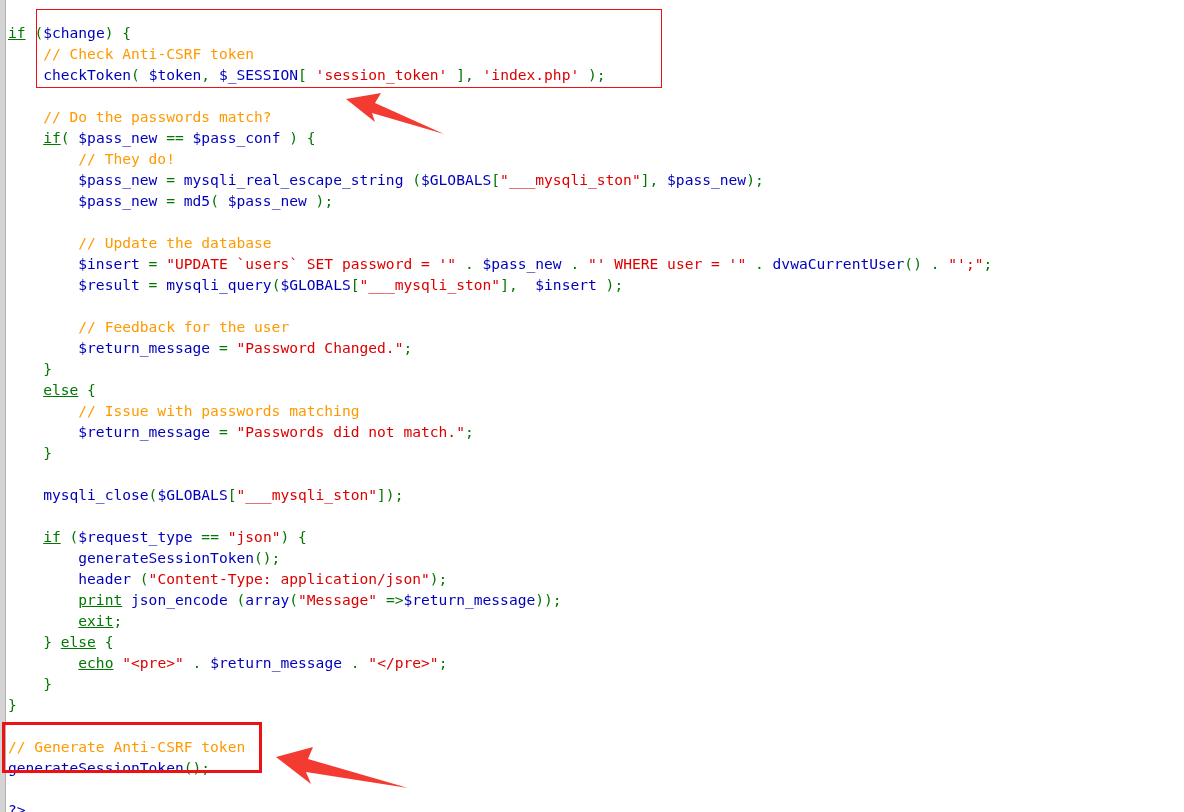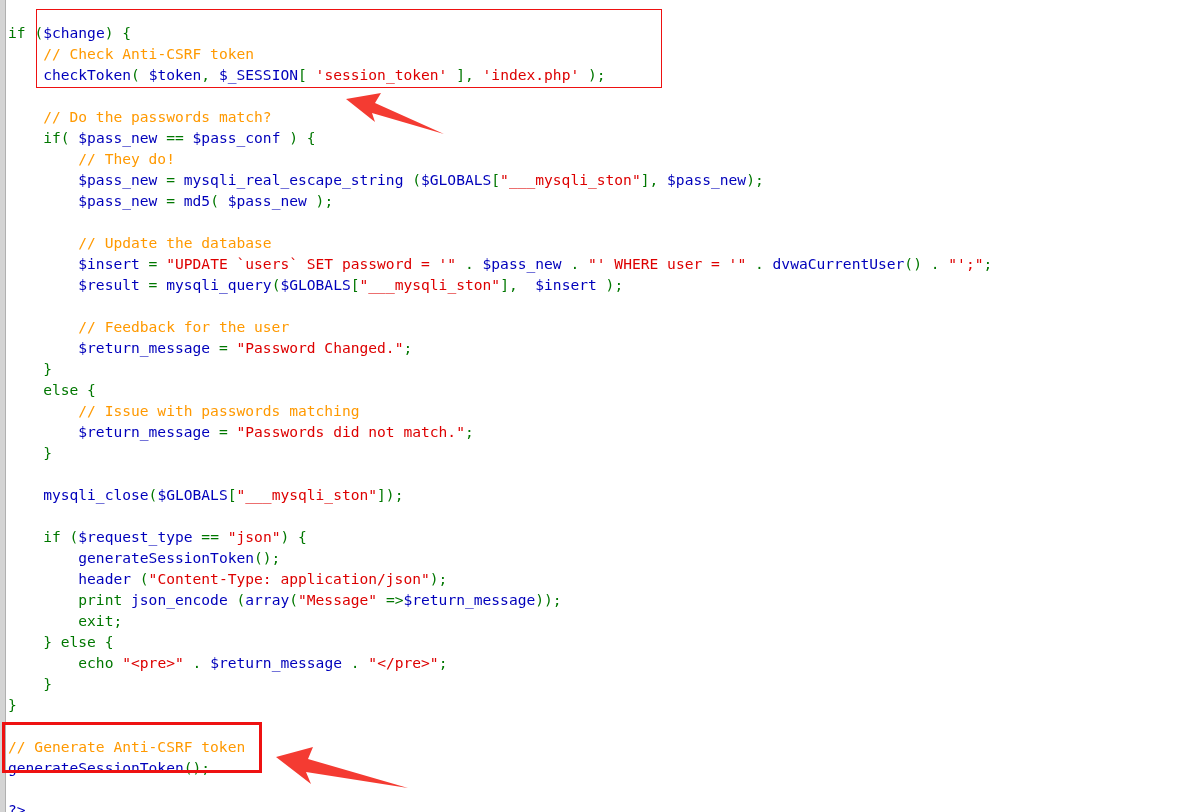--- a/index.html
+++ b/index.html
@@ -48,21 +48,21 @@
     font-size: 14.6px;
     line-height: 21px;
     white-space: pre;
     letter-spacing: 0px;
     font-family: "DejaVu Sans Mono", "Liberation Mono", monospace;
   }
 
   .ln { display: block; height: 21px; }
 
   
-  .kw   { color: #007700; }      
+  .kw   { color: #007700; text-decoration: underline; }      
   .cm   { color: #FF9900; }      
   .var  { color: #0000BB; }      
   .fn   { color: #0000BB; }      
   .str  { color: #DD0000; }      
   .pn   { color: #007700; }      
   .tag  { color: #0000BB; }      
 
   
   .hl-box {
     position: absolute;

